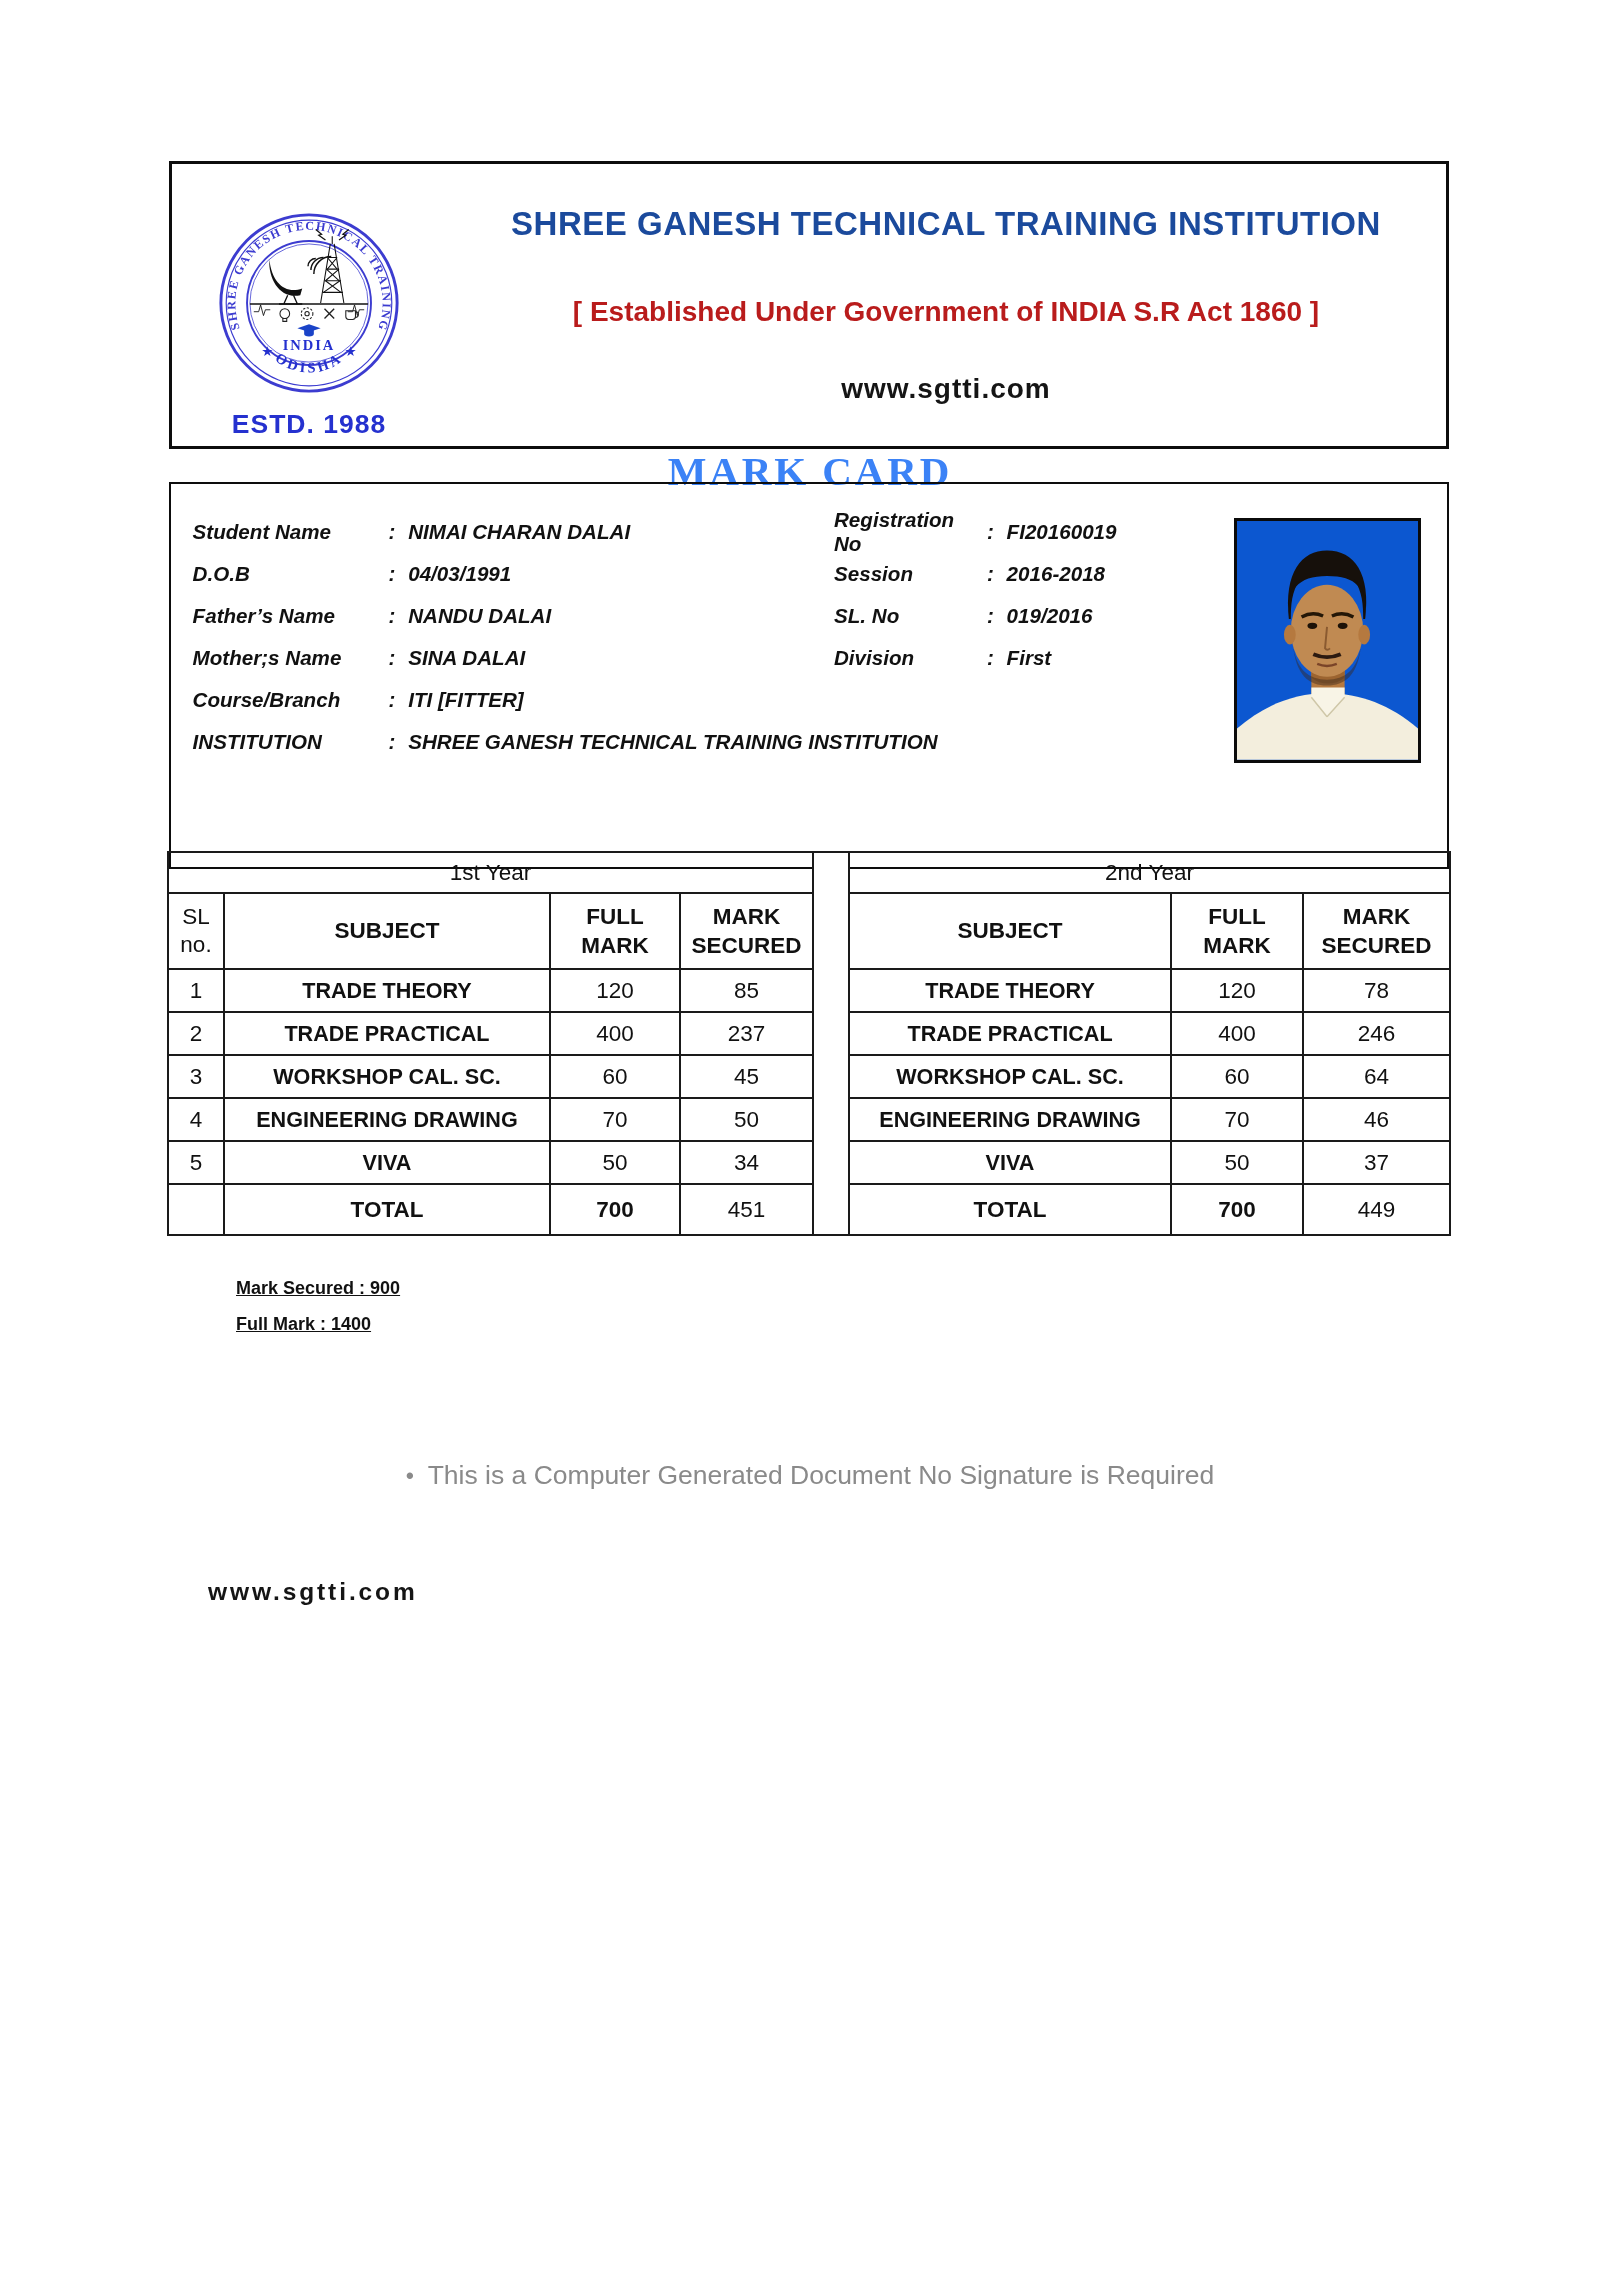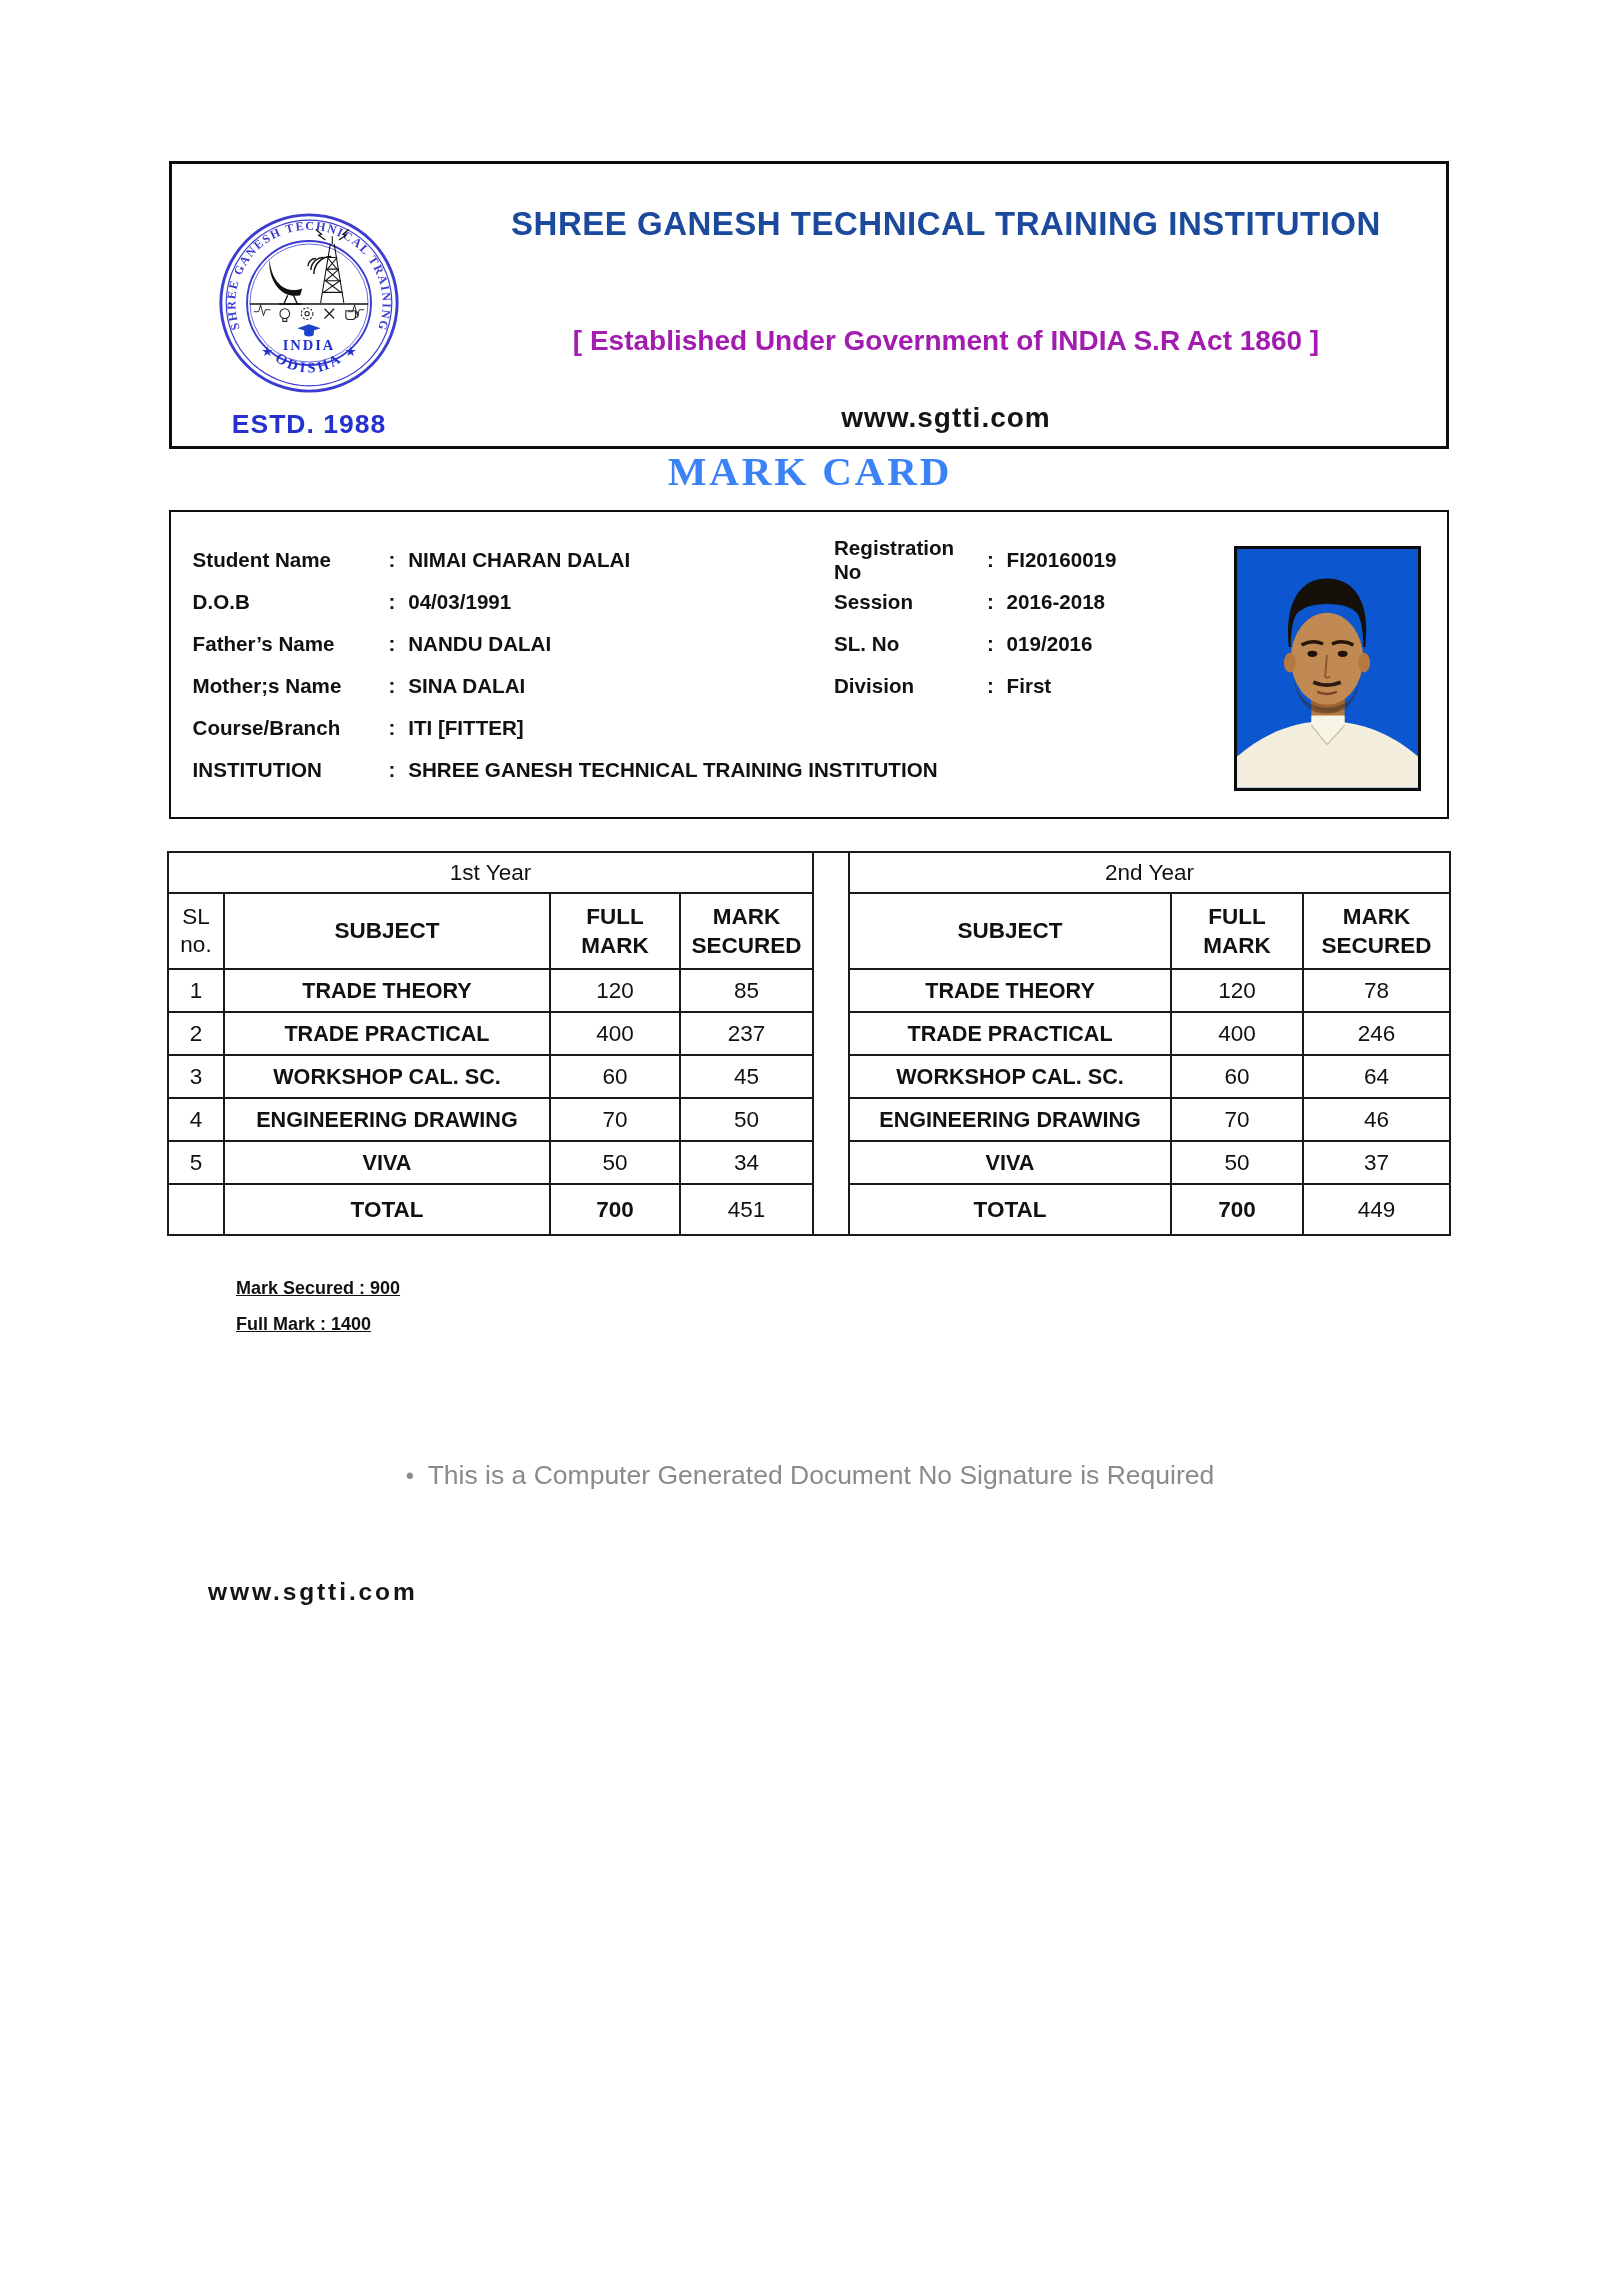--- a/index.html
+++ b/index.html
@@ -10,32 +10,32 @@
   
   .header-box{
     position:absolute;left:169px;top:161px;width:1280px;height:288px;
     border:3.9px solid #0d0d0d;box-sizing:border-box;display:flex;
   }
   .logo-col{width:274px;display:flex;flex-direction:column;align-items:center;padding-top:47px;}
   .logo-col svg{width:184px;height:184px;}
   .estd{margin-top:14px;font-size:26.5px;font-weight:bold;color:#2531cf;letter-spacing:1px;}
   .head-col{flex:1;display:flex;flex-direction:column;align-items:center;text-align:center;padding-top:41px;}
   .inst-title{font-size:33px;font-weight:bold;color:#1b4a9c;letter-spacing:0.5px;}
-  .estab-line{margin-top:82px;font-size:28px;font-weight:bold;color:#a21caf;}
+  .estab-line{margin-top:53px;font-size:28px;font-weight:bold;color:#b91c1c;}
   .head-site{margin-top:45px;font-size:28px;font-weight:bold;color:#151515;letter-spacing:1px;}
   
   .doc-title{
     position:absolute;left:0;top:447px;width:100%;text-align:center;
     font-family:"Liberation Serif", serif;font-size:41px;font-weight:bold;
     letter-spacing:2.9px;color:#3b82f6;
   }
   
   .details-box{
-    position:absolute;left:169px;top:510px;width:1280px;height:309px;
-    border:2.9px solid #0d0d0d;box-sizing:border-box;
+    position:absolute;left:169px;top:482px;width:1280px;height:387px;
+    border:2.9px solid #0d0d0d;box-sizing:border-box;font-style:italic;
   }
   .det-col{position:absolute;top:26.5px;}
   .det-col.left{left:21.6px;width:980px;}
   .det-col.right{left:663px;width:392px;}
   .det-row{display:flex;height:42px;align-items:center;font-size:20.6px;font-weight:bold;}
   .det-row .lbl{flex:0 0 auto;}
   .det-col.left  .lbl{width:196px;}
   .det-col.right .lbl{width:153px;}
   .det-row .col{width:19.6px;}
   .det-row .val{white-space:nowrap;}

